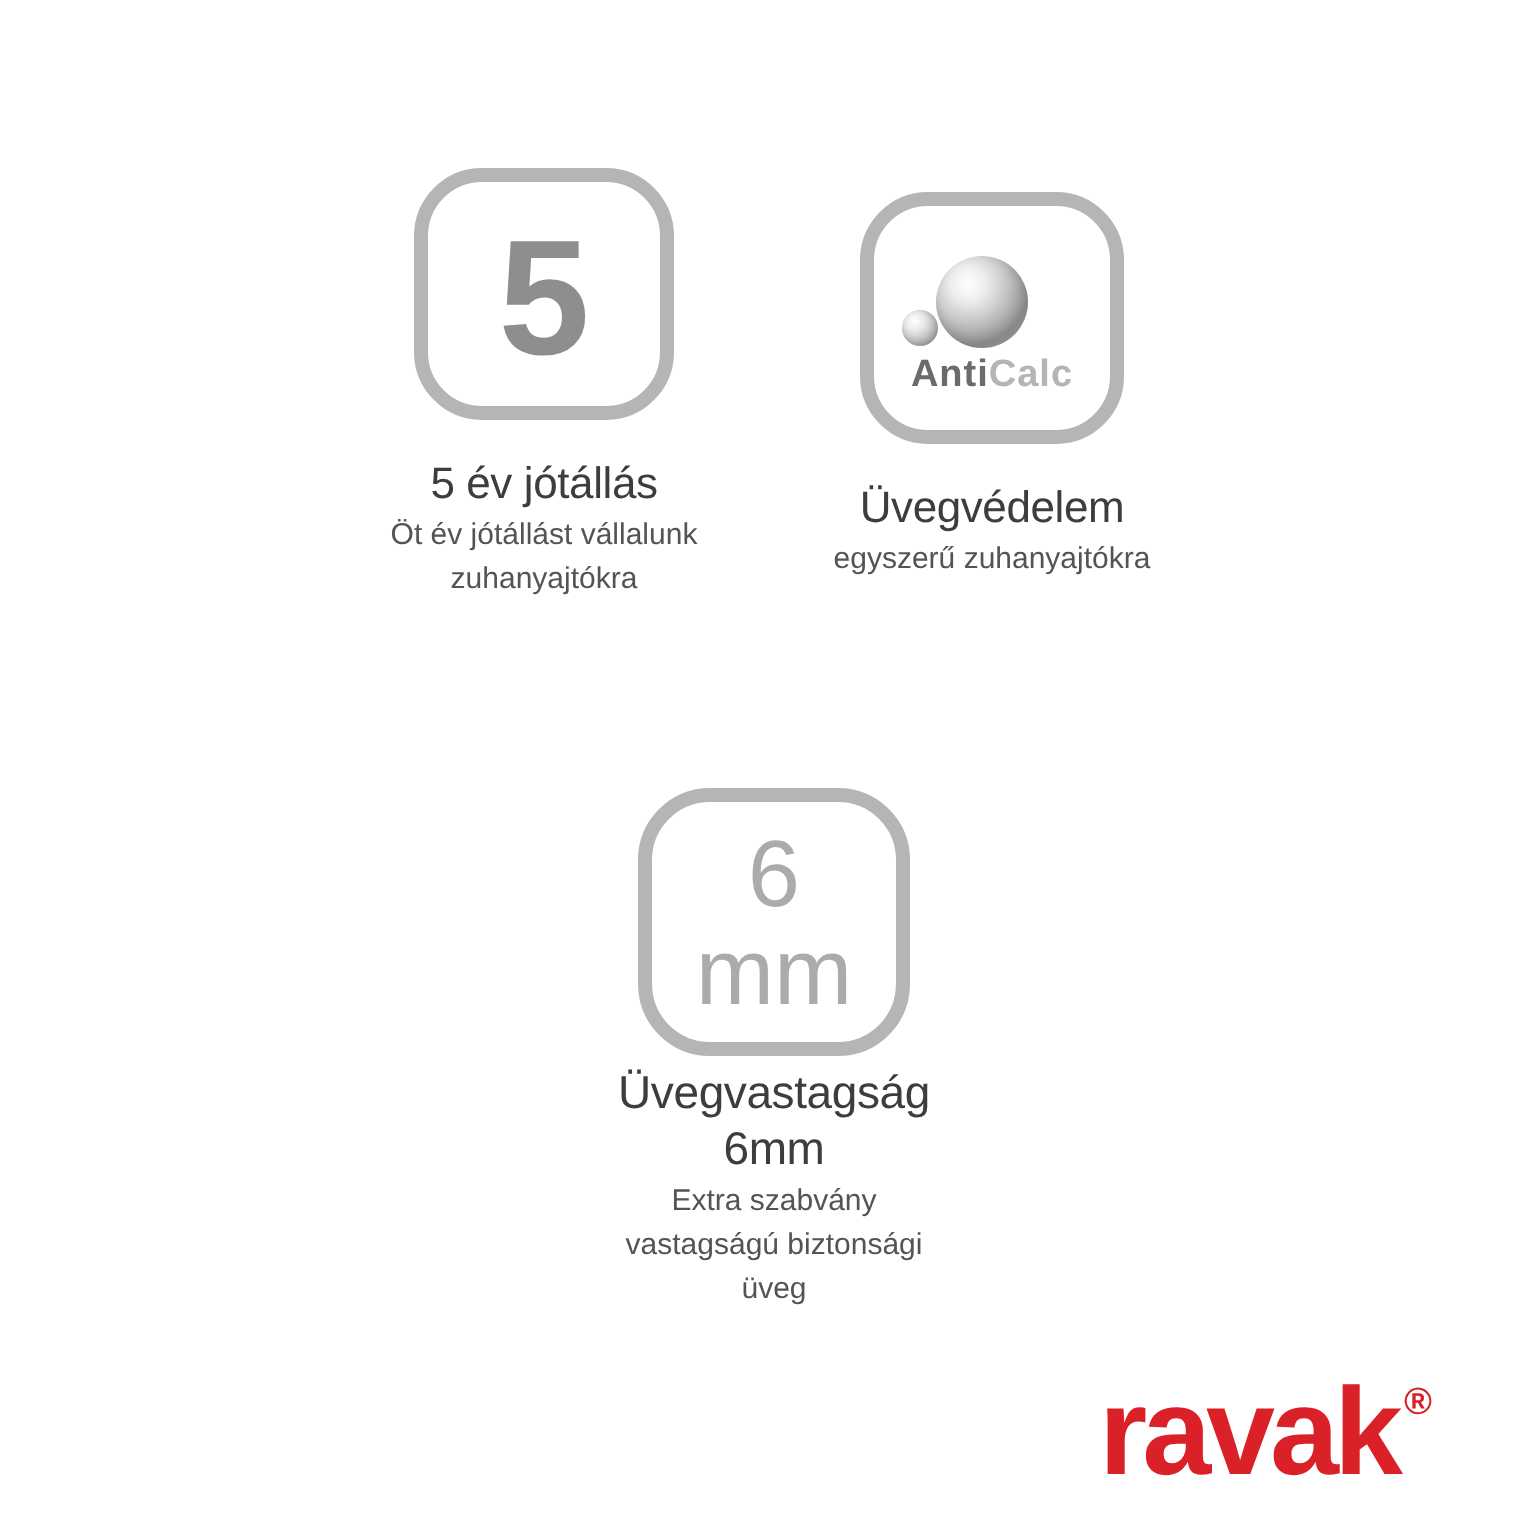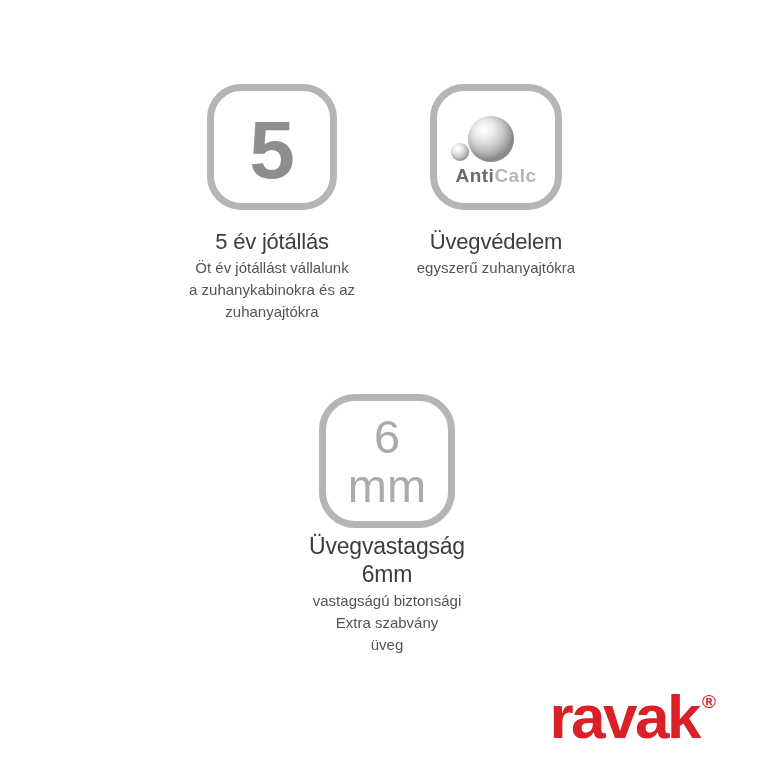--- a/index.html
+++ b/index.html
@@ -3,21 +3,21 @@
 <meta charset="utf-8">
 <style>
   * { margin:0; padding:0; box-sizing:border-box; }
   html, body { background:#ffffff; }
   .canvas {
     position:relative; width:768px; height:768px; background:#ffffff;
     font-family:"Liberation Sans", sans-serif; overflow:hidden;
   }
   .feature { position:absolute; text-align:center; }
   .f1 { left:152px; top:84px; width:240px; }
-  .f2 { left:376px; top:84px; width:240px; }
+  .f2 { left:376px; top:96px; width:240px; }
   .f3 { left:257px; top:394px; width:260px; }
 
   .icon-box {
     margin:0 auto; background:#ffffff;
     border:7px solid var(--icon_border, #b5b5b5);
     border-radius:34px;
     display:flex; align-items:center; justify-content:center;
   }
   .f1 .icon-box { width:130px; height:126px; }
   .f2 .icon-box { width:132px; height:126px; display:block; position:relative; }
@@ -76,21 +76,20 @@
 
 <div class="canvas">
 
   <div class="feature f1">
     <div class="icon-box">
       <span class="digit5">5</span>
     </div>
     <div class="title">5 év jótállás</div>
     <div class="desc">
       <div>Öt év jótállást vállalunk</div>
-      <div>a zuhanykabinokra és az</div>
       <div>zuhanyajtókra</div>
     </div>
   </div>
 
   <div class="feature f2">
     <div class="icon-box">
       <span class="sphere sphere-small"></span>
       <span class="sphere sphere-large"></span>
       <div class="anticalc-label">
         <span class="dark">Anti</span><span class="light">Calc</span>
@@ -105,22 +104,22 @@
   <div class="feature f3">
     <div class="icon-box">
       <span class="thick-line">6</span>
       <span class="thick-line">mm</span>
     </div>
     <div class="title">
       <div>Üvegvastagság</div>
       <div>6mm</div>
     </div>
     <div class="desc">
+      <div>Extra szabvány</div>
       <div>vastagságú biztonsági</div>
-      <div>Extra szabvány</div>
       <div>üveg</div>
     </div>
   </div>
 
   <div class="logo">
     <span>ravak</span><span class="rmark">®</span>
   </div>
 
 </div>
 

